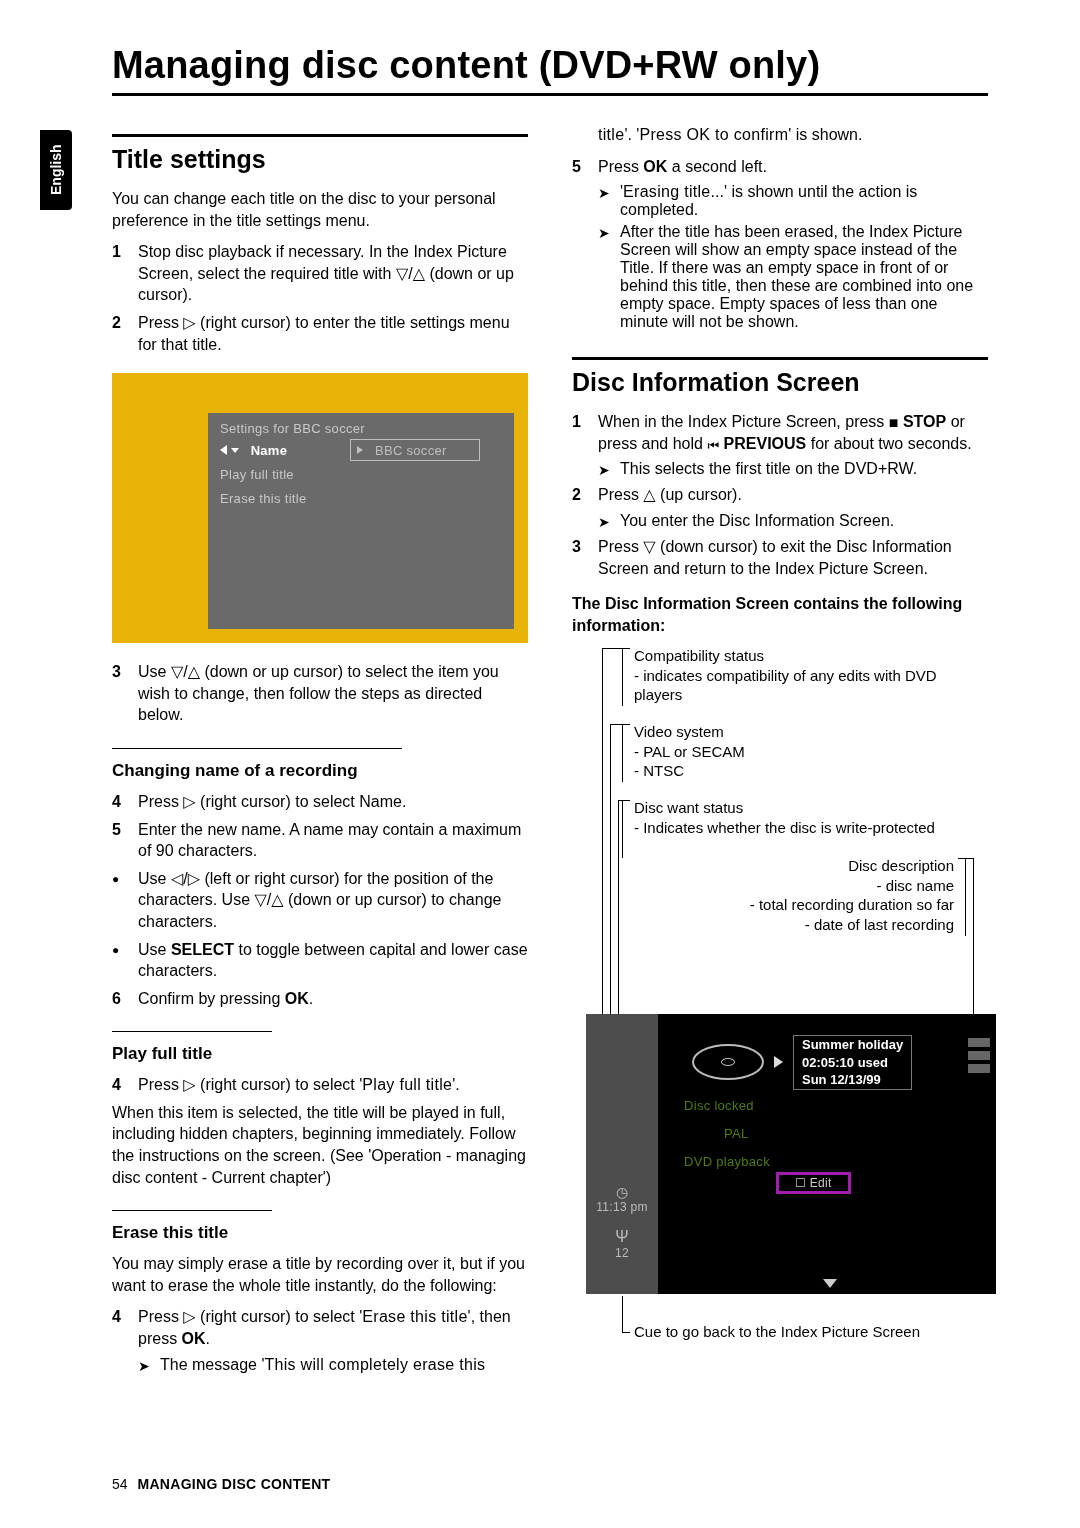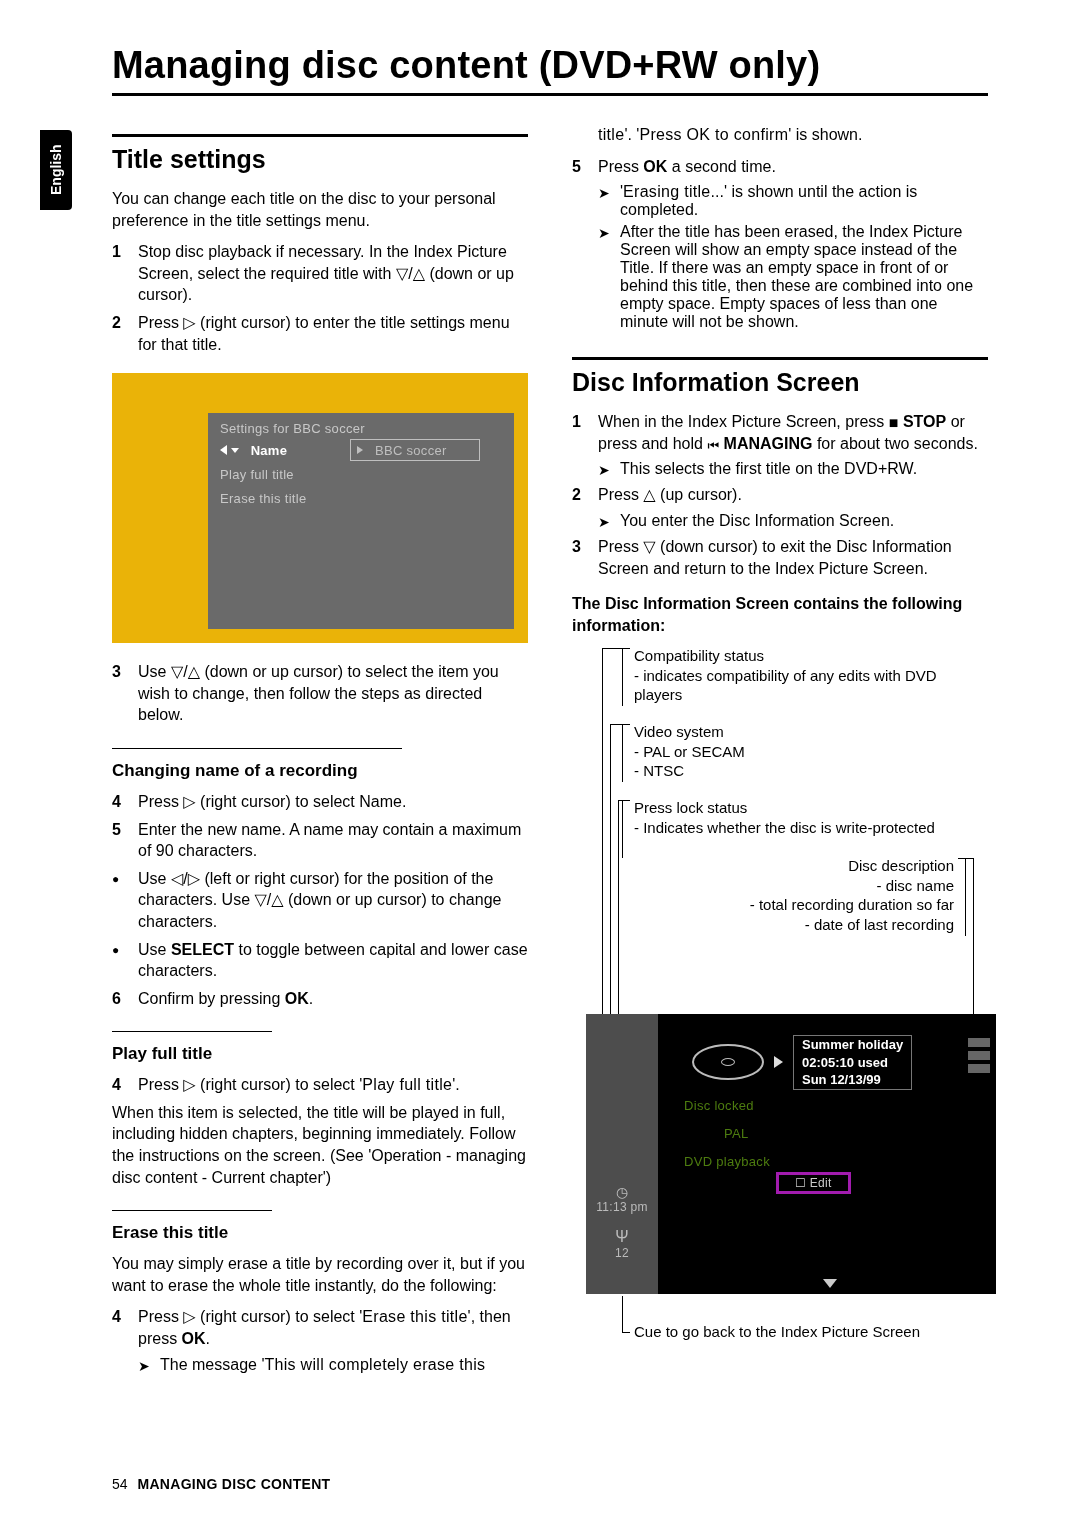--- a/index.html
+++ b/index.html
@@ -177,38 +177,38 @@
       </div>
     </div>
 
     <div class="col">
       <p class="body indent" style="padding-left:26px">
         <span class="osd">title</span><span>'. '</span><span class="osd">Press OK to confirm</span><span>' is shown.</span>
       </p>
       <ol class="steps">
         <li>
             <span class="num">5</span>
-            <span class="txt"><span>Press </span><b>OK</b><span> a second time.</span></span>
+            <span class="txt"><span>Press </span><b>OK</b><span> a second left.</span></span>
           </li>
       </ol>
       <div class="indent">
         <div class="arrow-line">
             <span><span>'</span><span class="osd">Erasing title</span><span>...' is shown until the action is completed.</span></span>
           </div>
         <div class="arrow-line">
             <span>After the title has been erased, the Index Picture Screen will show an empty space instead of the Title. If there was an empty space in front of or behind this title, then these are combined into one empty space. Empty spaces of less than one minute will not be shown.</span>
           </div>
       </div>
 
       <h2 class="section-title" style="margin-top:26px">Disc Information Screen</h2>
 
       <ol class="steps">
         <li>
             <span class="num">1</span>
-            <span class="txt"><span>When in the Index Picture Screen, press </span><span class="triangle-glyph stop-sq"></span> <b>STOP</b><span> or press and hold </span><span class="triangle-glyph prev-ico"></span> <b>MANAGING</b><span> for about two seconds.</span></span>
+            <span class="txt"><span>When in the Index Picture Screen, press </span><span class="triangle-glyph stop-sq"></span> <b>STOP</b><span> or press and hold </span><span class="triangle-glyph prev-ico"></span> <b>PREVIOUS</b><span> for about two seconds.</span></span>
           </li>
       </ol>
       <div class="indent">
           <div class="arrow-line">
             <span>This selects the first title on the DVD+RW.</span>
           </div>
         </div>
       <ol class="steps">
         <li>
             <span class="num">2</span>
@@ -240,21 +240,21 @@
 
         <div class="callout" style="left:62px; top:76px;">
           <div class="lbl">Video system</div>
           <div class="lbl">- PAL or SECAM</div>
           <div class="lbl">- NTSC</div>
         </div>
         <div class="vline" style="left:50px; top:78px; height:58px;"></div>
         <div class="hline" style="left:50px; top:78px; width:8px;"></div>
 
         <div class="callout" style="left:62px; top:152px;">
-          <div class="lbl">Press lock status</div>
+          <div class="lbl">Disc want status</div>
           <div class="lbl">- Indicates whether the disc is write-protected</div>
         </div>
         <div class="vline" style="left:50px; top:154px; height:58px;"></div>
         <div class="hline" style="left:50px; top:154px; width:8px;"></div>
 
         <div class="callout" style="right:34px; top:210px; text-align:right;">
           <div class="lbl">Disc description</div>
           <div class="lbl">- disc name</div>
           <div class="lbl">- total recording duration so far</div>
           <div class="lbl">- date of last recording</div>

